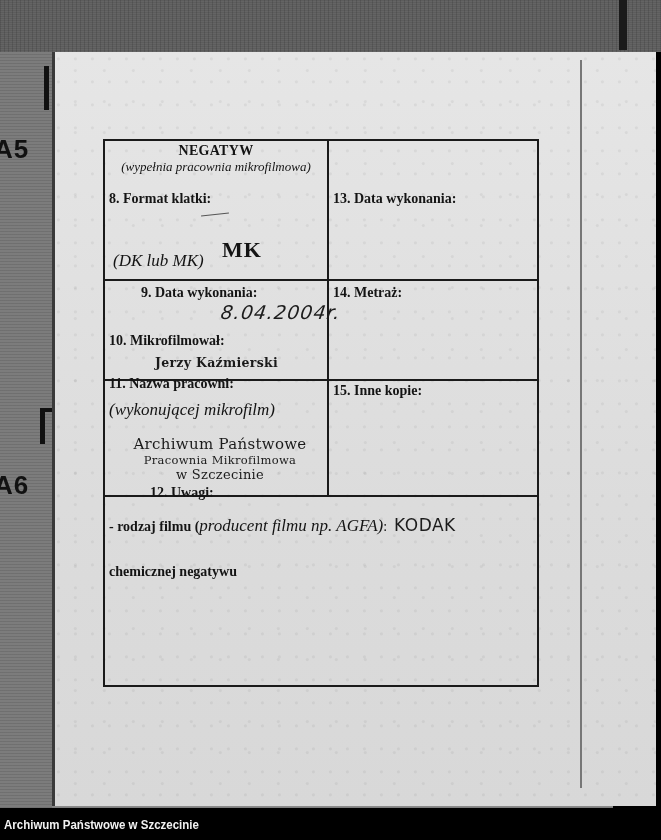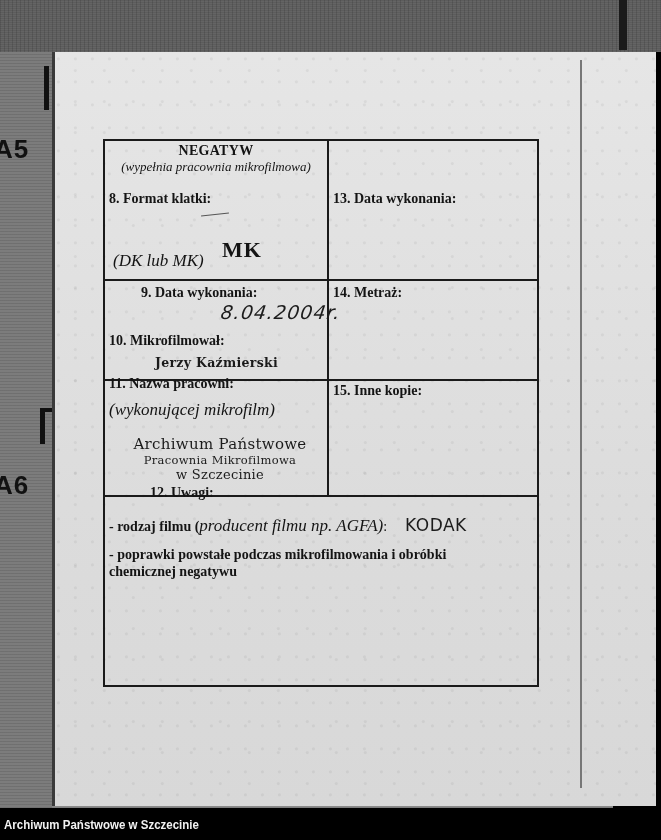--- a/index.html
+++ b/index.html
@@ -132,21 +132,20 @@
       <div class="typed" style="font-size:11.5px;">Pracownia Mikrofilmowa</div>
       <div class="typed" style="font-size:13px;">w Szczecinie</div>
     </div>
 
     <div class="lbl" style="position:absolute; left:228px; top:242px;">15. Inne kopie:</div>
     <div style="position:absolute; left:228px; top:262px; width:200px; height:86px;"></div>
 
     <div class="lbl" style="position:absolute; left:4px; top:344px;margin-left:41px;">12. Uwagi:</div>
     <div style="position:absolute; left:4px; top:374px; white-space:nowrap;">
       <span class="lbl">- rodzaj filmu (</span><span class="ital">producent filmu np. AGFA)</span><span class="lbl" style="font-weight:normal;">:</span>
-      <span class="hand" style="font-style:normal; font-size:17px; transform:none; display:inline-block; margin-left:14px; letter-spacing:0.5px;">KODAK</span>
+      <span class="hand" style="font-style:normal; font-size:17px; transform:none; display:inline-block; margin-left:3px; letter-spacing:0.5px;">KODAK</span>
     </div>
-    <div class="lbl" style="position:absolute; left:4px; top:406px;">- poprawki powstałe podczas  mikrofilmowania i obróbki</div>
     <div class="lbl" style="position:absolute; left:4px; top:423px;">chemicznej negatywu</div>
     <div style="position:absolute; left:4px; top:442px; width:424px; height:100px;"></div>
   </div>
 </div>
 
 <div class="caption">Archiwum Państwowe w Szczecinie</div>
 
 </body></html>

